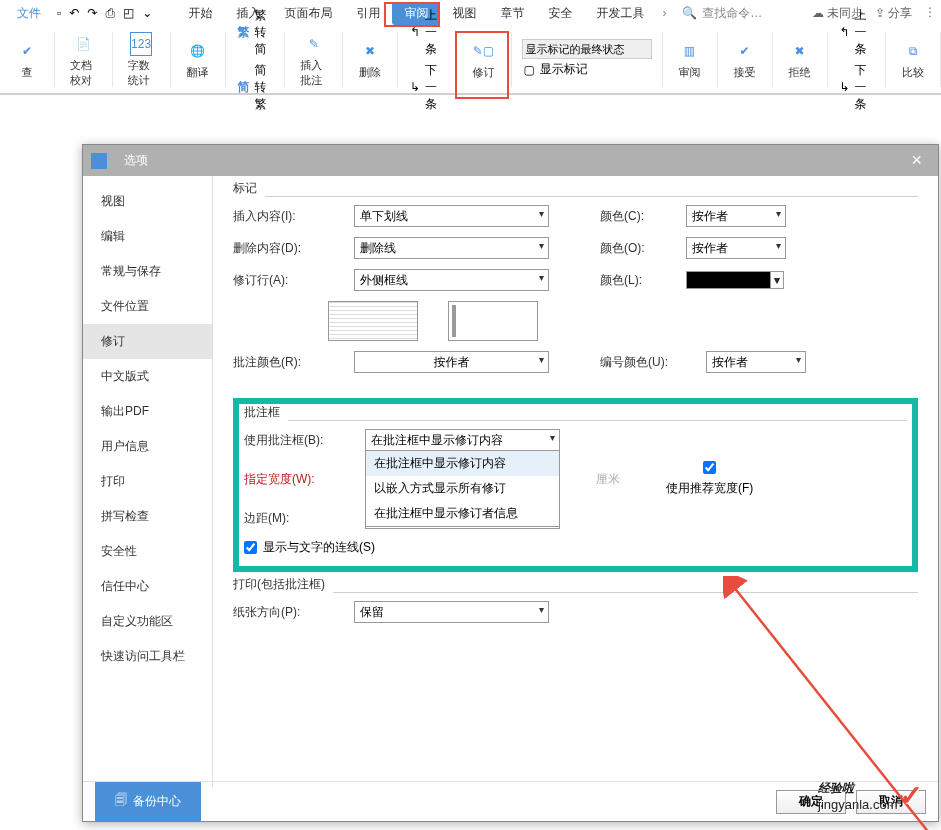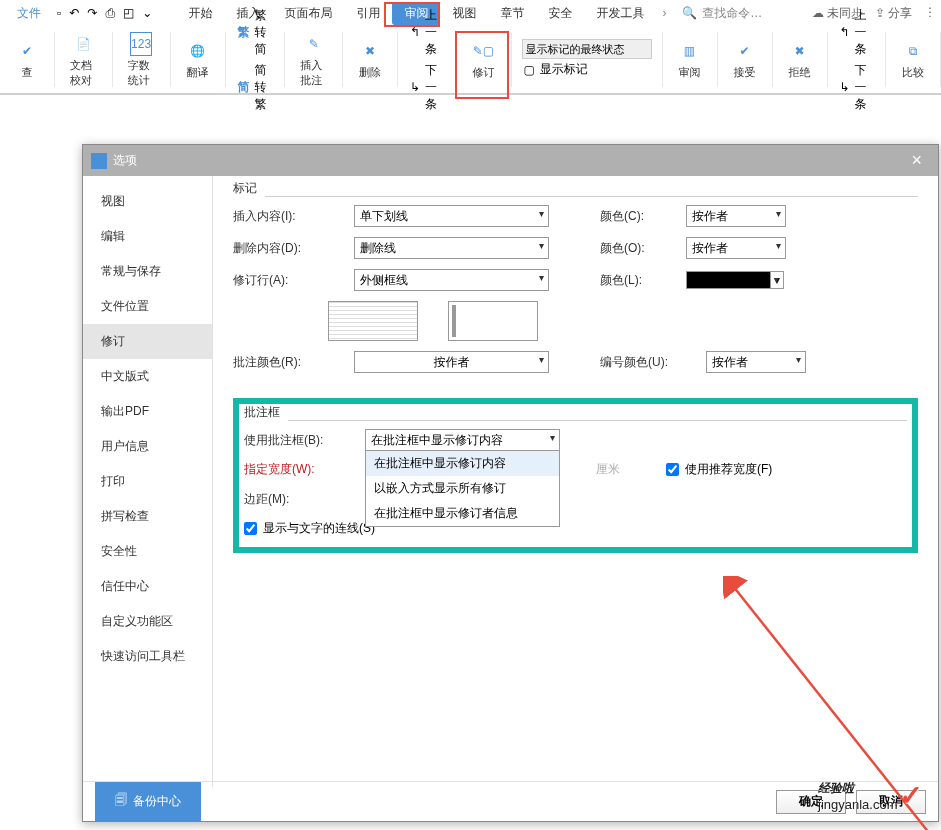--- a/index.html
+++ b/index.html
@@ -18,21 +18,21 @@
     .ribbon { display: flex; padding: 6px 0; height: 68px; background: #fff; border-bottom: 1px solid #d0d0d0; }
     .ribbon-group { display: flex; flex-direction: column; align-items: center; padding: 0 10px; border-right: 1px solid #e8e8e8; justify-content: center; }
     .ribbon-btn { display: flex; flex-direction: column; align-items: center; gap: 2px; cursor: pointer; padding: 2px 5px; }
     .ribbon-btn-label { font-size: 11px; color: #333; }
     .ribbon-icon { width: 24px; height: 24px; color: #4a90d9; display: flex; align-items: center; justify-content: center; }
     .ribbon-small-row { display: flex; align-items: center; gap: 5px; padding: 2px; cursor: pointer; }
     .show-markup-select { width: 130px; height: 20px; border: 1px solid #ccc; font-size: 11px; padding: 0 3px; }
     
     
     .dialog { position: absolute; top: 144px; left: 82px; width: 857px; height: 678px; background: #fff; border: 1px solid #888; box-shadow: 0 2px 10px rgba(0,0,0,0.3); }
-    .dialog-title { background: #b0b0b0; color: #fff; padding: 5px 8px; display: flex; align-items: center; gap: 6px; }
+    .dialog-title { background: #b0b0b0; color: #fff; padding: 5px 8px; display: flex; align-items: center; gap: 17px; }
     .dialog-title-icon { width: 16px; height: 16px; background: #4a90d9; display: inline-block; }
     .dialog-close { margin-left: auto; font-size: 18px; cursor: pointer; padding: 0 8px; }
     .dialog-body { display: flex; height: calc(100% - 65px); }
     
     .sidebar { width: 130px; background: #fff; border-right: 1px solid #e0e0e0; padding-top: 8px; }
     .sidebar-item { padding: 9px 18px; cursor: pointer; color: #333; }
     .sidebar-item.active { background: #e5e5e5; }
     
     .content { flex: 1; padding: 12px 20px; position: relative; }
     .fieldset { border: none; border-top: 1px solid #cfcfcf; margin-bottom: 15px; padding-top: 0; }
@@ -299,36 +299,43 @@
               <div class="dropdown-item hovered">在批注框中显示修订内容</div>
               <div class="dropdown-item">以嵌入方式显示所有修订</div>
               <div class="dropdown-item">在批注框中显示修订者信息</div>
             </div>
           </span>
         </div>
         <div class="form-row">
           <span class="form-label disabled">指定宽度(W):</span>
           <span style="width:195px;"></span>
           <span style="margin-left:10px;color:#aaa;">厘米</span>
-          <label class="checkbox-row" style="margin-left:20px;">
+          <label class="checkbox-row" style="margin-left:20px;flex-direction:column;">
             <input type="checkbox" checked="" style="">
             <span>使用推荐宽度(F)</span>
           </label>
         </div>
         <div class="form-row">
           <span class="form-label">边距(M):</span>
           <span class="select-wrapper"><select class="form-select"><option></option></select></span>
         </div>
         <label class="checkbox-row">
           <input type="checkbox" checked="" style="">
           <span>显示与文字的连线(S)</span>
         </label>
       </fieldset>
       </div>
 
+      <fieldset class="fieldset" style="margin-top:12px;">
+        <legend class="fieldset-legend">打印(包括批注框)</legend>
+        <div class="form-row">
+          <span class="form-label">纸张方向(P):</span>
+          <span class="select-wrapper"><select class="form-select"><option>保留</option></select></span>
+        </div>
+      </fieldset>
 
       <svg class="arrow" width="300" height="360">
         <defs>
             <marker id="ah" markerWidth="12" markerHeight="12" refX="2" refY="6" orient="auto">
               <path d="M0,0 L0,12 L12,6 z" fill="#e74c3c"></path>
             </marker>
           </defs>
         <line x1="280" y1="350" x2="10" y2="10" stroke="#e74c3c" stroke-width="2.5" marker-end="url(#ah)"></line>
       </svg>
     </div>

